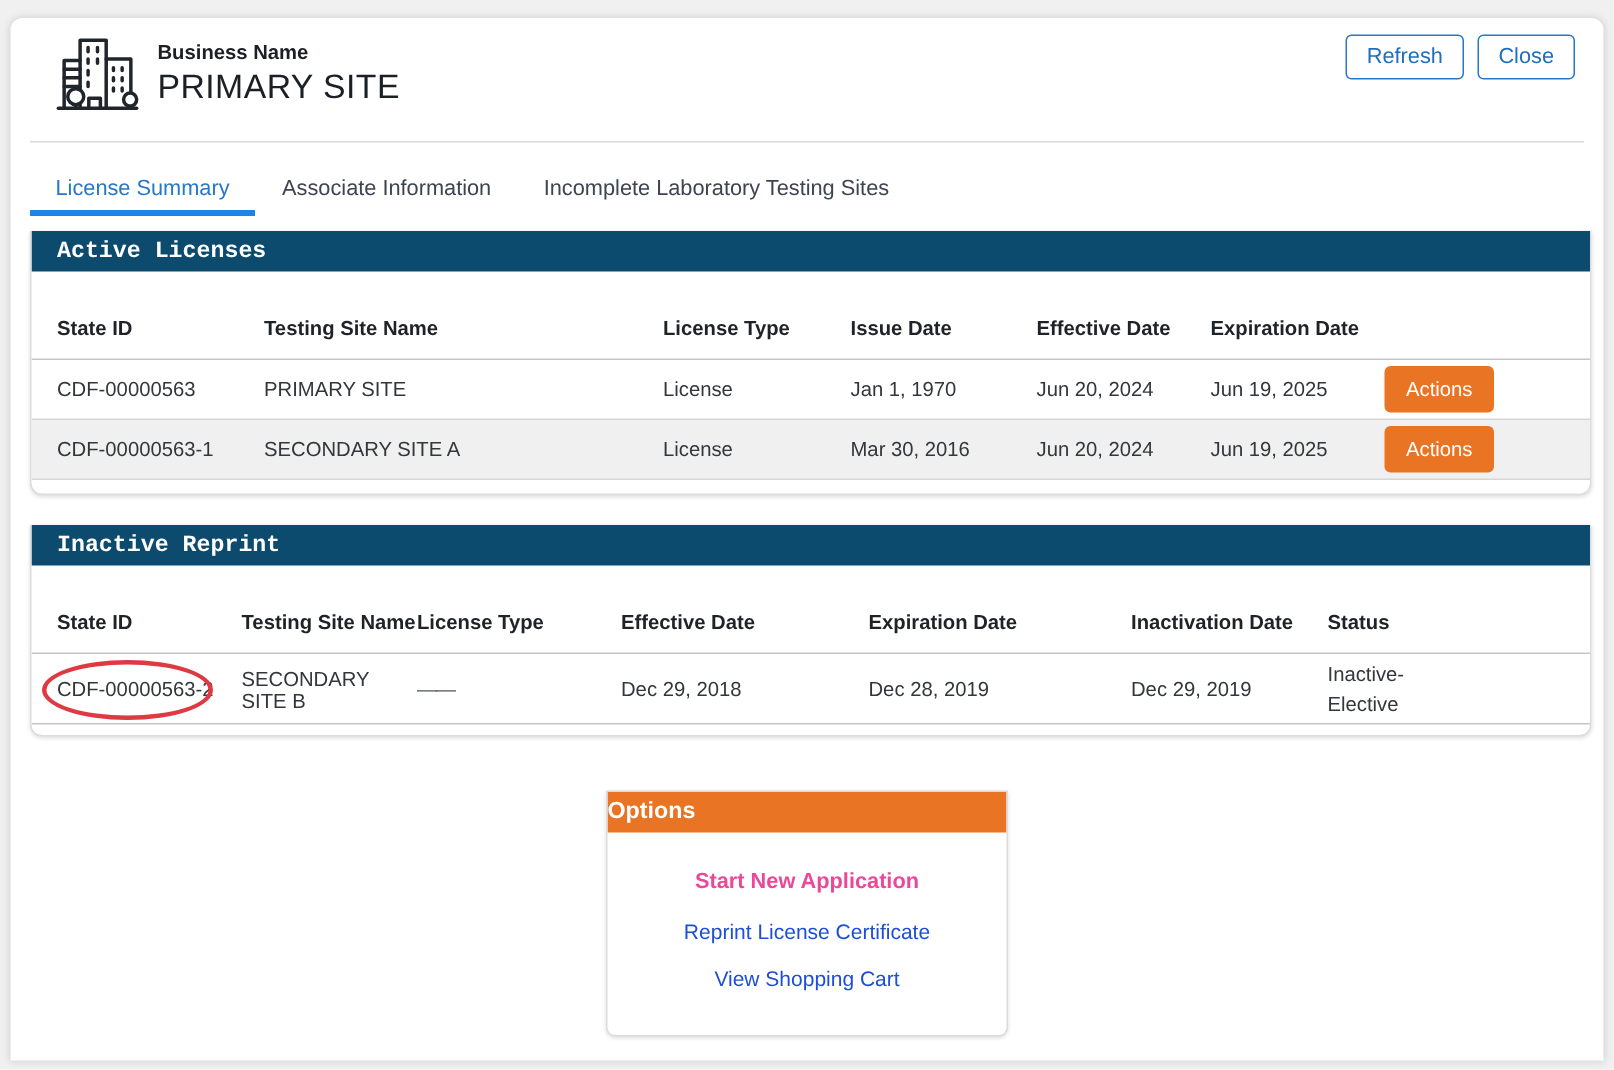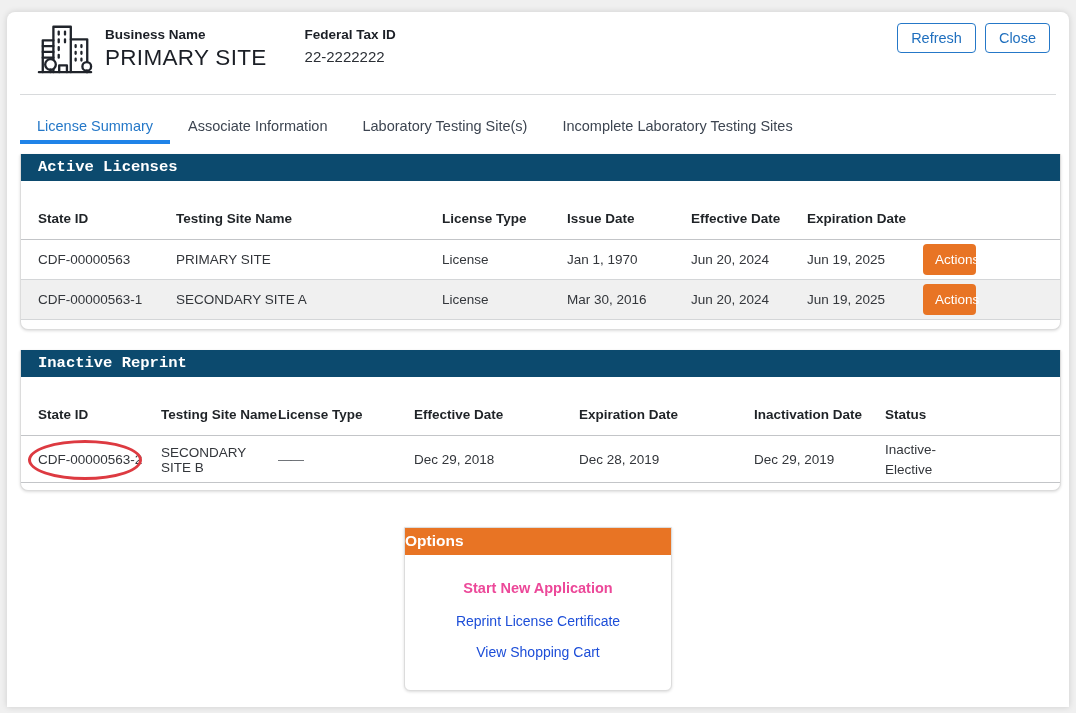--- a/index.html
+++ b/index.html
@@ -111,21 +111,21 @@
   .card-footpad-b { height: 7px; }
 
   .btn-actions {
     background: #e87424;
     color: #fff;
     border: none;
     border-radius: 4px;
     font-family: "Liberation Sans", sans-serif;
     font-size: 13.5px;
     padding: 8px 12px;
-    width: 53px;
+    width: 73px;
     cursor: pointer;
   }
   .dash { color: #5f6369; letter-spacing: -1px; }
   .status-cell { width: 82px; line-height: 1.45; padding: 4px 0; }
 
   .circled { position: relative; }
   .ellipse-annot {
     position: absolute;
     left: -10px; top: 50%;
     transform: translateY(-50%);
@@ -183,39 +183,34 @@
       <path d="M15 51.5 V54"></path>
       <circle cx="52.5" cy="48" r="4.5" fill="#ffffff"></circle>
       <path d="M52.5 52.5 V54"></path>
     </svg>
 
     <div class="hdr-group">
       <div class="hdr-label">Business Name</div>
       <div class="hdr-value-big">PRIMARY SITE</div>
     </div>
 
-    <div class="hdr-group tax">
-      <div class="hdr-label">Federal Tax ID</div>
-      <div class="hdr-value">22-2222222</div>
-    </div>
 
     <div class="hdr-spacer"></div>
 
     <div class="hdr-buttons">
       <button class="btn-outline">Refresh</button>
       <button class="btn-outline">Close</button>
     </div>
   </div>
 
   <hr class="hdr-rule">
 
   <div class="tabs">
     <div class="tab active">License Summary</div>
     <div class="tab">Associate Information</div>
-    <div class="tab">Laboratory Testing Site(s)</div>
     <div class="tab">Incomplete Laboratory Testing Sites</div>
   </div>
 
   <div class="card">
     <div class="card-bar">Active Licenses</div>
 
     <div class="grid-active thead">
       <div class="th">State ID</div>
       <div class="th">Testing Site Name</div>
       <div class="th">License Type</div>

